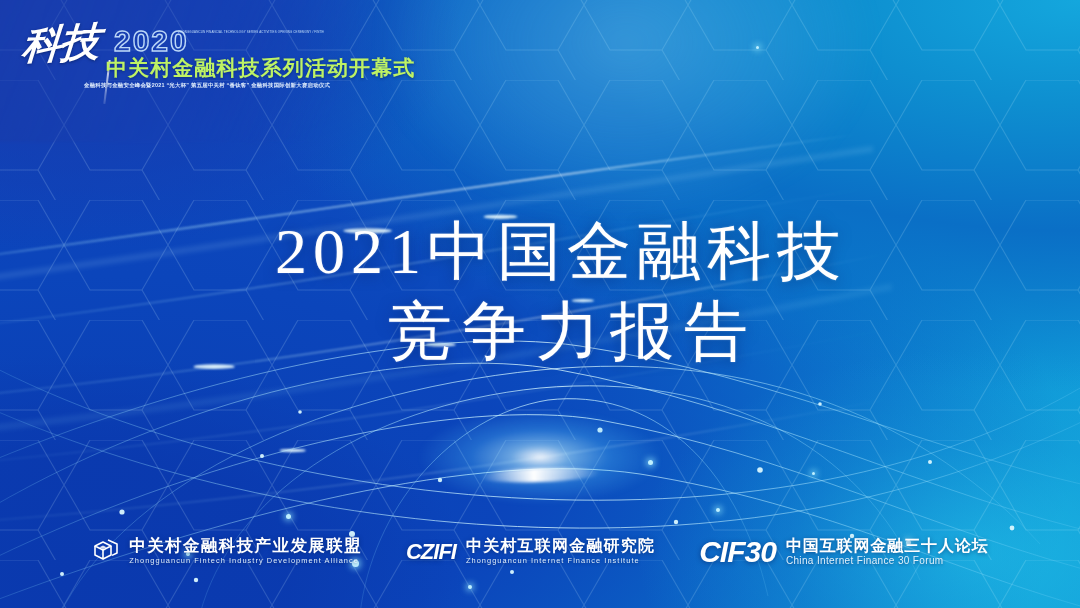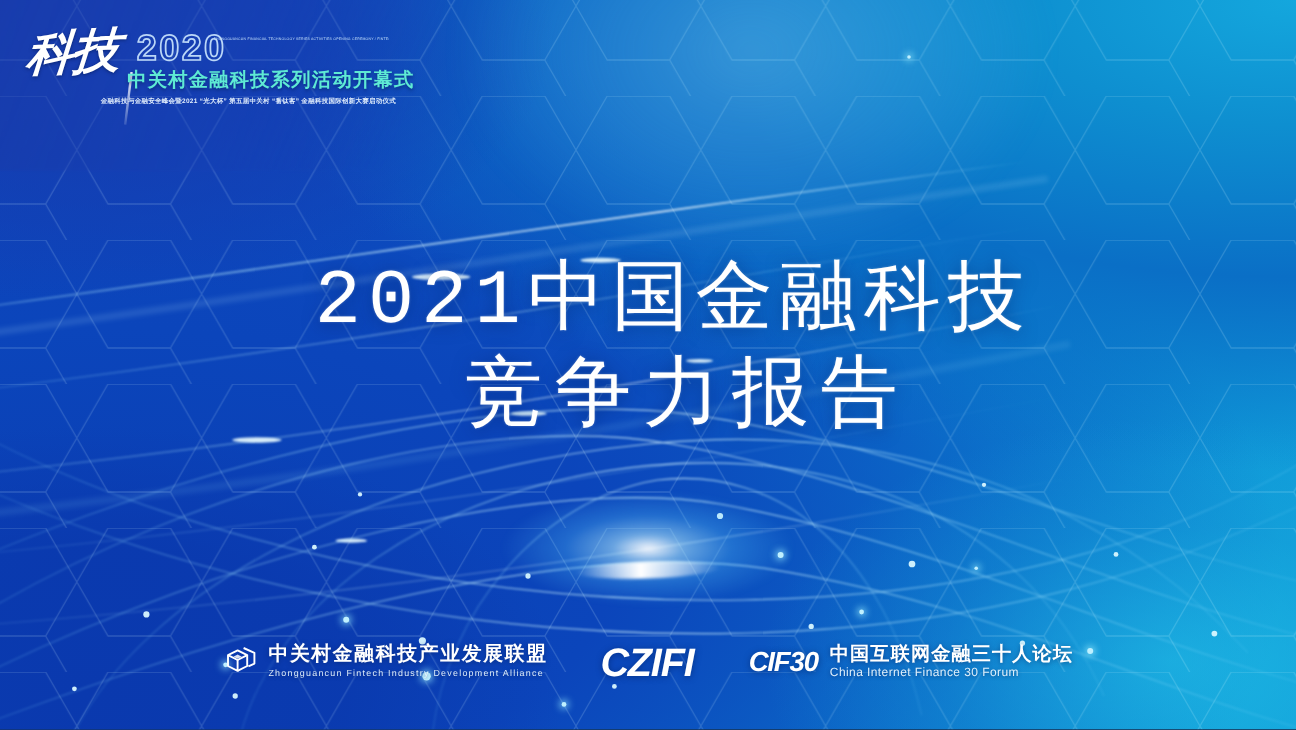--- a/index.html
+++ b/index.html
@@ -122,43 +122,43 @@
   .en-lines{
     position:absolute;left:156px;top:8px;width:146px;
     font-size:2.9px;line-height:4.6px;
     color:rgba(205,232,255,.92);
     letter-spacing:.18px;
     white-space:nowrap;
     overflow:hidden;
   }
   .banner-main{
     position:absolute;left:84px;top:36px;
-    font-size:16px;line-height:20px;font-weight:bold;
+    font-size:21px;line-height:20px;font-weight:bold;
     letter-spacing:1.1px;
-    color:#5eead4;
+    color:#bef264;
     white-space:nowrap;
     text-shadow:0 1px 3px rgba(0,25,80,.5);
   }
   .banner-sub{
     position:absolute;left:62px;top:59px;
     font-size:5.4px;line-height:8px;
     letter-spacing:.25px;
     color:rgba(232,244,255,.96);
     white-space:nowrap;
     font-weight:bold;
   }
 
   
   .title-wrap{
     position:absolute;left:0;right:0;top:212px;
     text-align:center;
     color:#fff;
   }
   .title-line{
-    font-family:Liberation Mono, monospace;
+    font-family:Liberation Serif, serif;
     font-size:64px;
     line-height:80px;
     letter-spacing:6px;
     font-weight:normal;
     text-shadow:0 2px 14px rgba(0,35,105,.55), 0 0 2px rgba(255,255,255,.35);
     white-space:nowrap;
     padding-left:42px;
   }
   .title-line.l2{letter-spacing:10px;margin-left:24px;}
 
@@ -181,30 +181,30 @@
   }
   .logo-en{
     font-size:7.4px;line-height:11px;
     letter-spacing:1.05px;white-space:nowrap;
     color:rgba(236,248,255,.94);
     text-shadow:0 1px 3px rgba(0,30,90,.5);
   }
   .wordmark{
     font-family:"Liberation Sans",sans-serif;
     font-weight:bold;font-style:italic;
-    font-size:33px;line-height:25px;
+    font-size:22px;line-height:25px;
     letter-spacing:-1px;
     color:#ffffff;
     text-shadow:0 1px 5px rgba(0,35,100,.6);
     margin-right:2px;
   }
   .logo-2 .logo-cn{font-size:16px;letter-spacing:1.2px;}
   .logo-3 .logo-cn{font-size:16px;letter-spacing:.9px;}
   .logo-3 .logo-en{font-size:10px;letter-spacing:.35px;}
-  .logo-3 .wordmark{font-size:23px;}
+  .logo-3 .wordmark{font-size:30px;}
 </style>
 </head>
 <body>
 
 <div id="stage">
 
   <div class="bg-base"></div>
   <div class="bg-topleft-deep"></div>
   <div class="bg-bottomleft-deep"></div>
   <div class="bg-cyan-br"></div>
@@ -354,20 +354,24 @@
         <path d="M8.5 10.2 L12 8.5 L15.5 10.2 L12 11.9 Z" fill="#ffffff" opacity=".85"></path>
       </svg>
       <div class="logo-text">
         <div class="logo-cn">中关村金融科技产业发展联盟</div>
         <div class="logo-en">Zhongguancun Fintech Industry Development Alliance</div>
       </div>
     </div>
 
     <div class="logo logo-2">
       <div class="wordmark">CZIFI</div>
+      <div class="logo-text">
+        <div class="logo-cn">中关村互联网金融研究院</div>
+        <div class="logo-en">Zhongguancun Internet Finance Institute</div>
+      </div>
     </div>
 
     <div class="logo logo-3">
       <div class="wordmark">CIF30</div>
       <div class="logo-text">
         <div class="logo-cn">中国互联网金融三十人论坛</div>
         <div class="logo-en">China Internet Finance 30 Forum</div>
       </div>
     </div>
 

